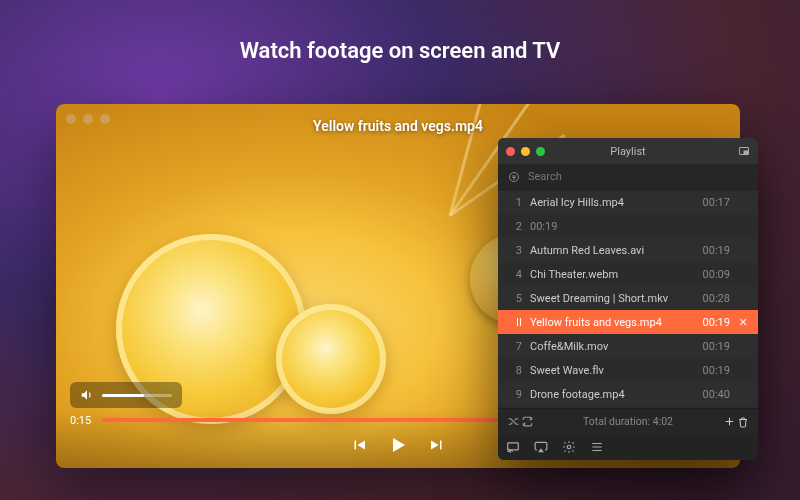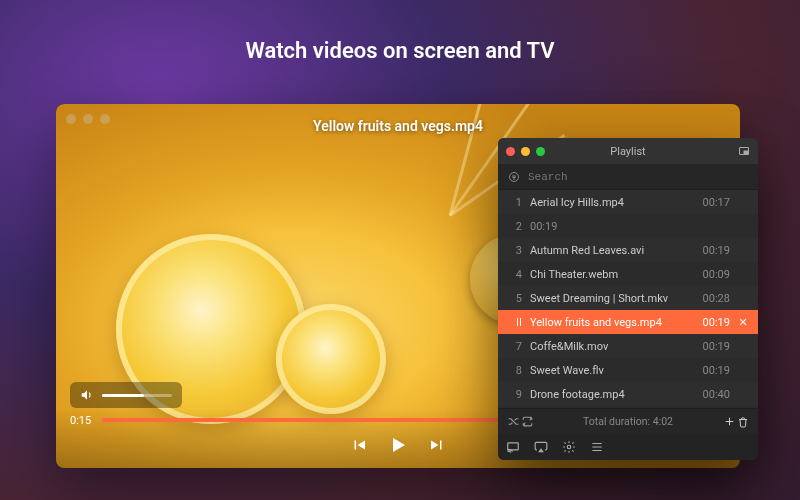--- a/index.html
+++ b/index.html
@@ -94,21 +94,21 @@
   .pl-traffic { display:flex; gap:6px; }
   .pl-tl { width:9px; height:9px; border-radius:50%; }
   .pl-tl.r{background:#ff5f57;} .pl-tl.y{background:#febc2e;} .pl-tl.g{background:#28c840;}
   .pl-title { position:absolute; left:0; right:0; text-align:center; font-size:11px; color:#bbb;}
   .pl-pop { position:absolute; right:8px; top:7px; color:#aaa; }
   .pl-search {
     height: 26px; background:#262626; display:flex; align-items:center; gap:8px;
     padding: 0 10px; color:#888; border-bottom:1px solid #1e1e1e;
   }
   .pl-search input {
-    flex:1; background:transparent; border:none; outline:none; color:#ccc; font-size:11px;font-family:Liberation Mono, monospace;
+    flex:1; background:transparent; border:none; outline:none; color:#ccc; font-size:11px;
   }
   .pl-list { flex:1; overflow:hidden; }
   .pl-row {
     display:flex; align-items:center; height:24px; padding:0 10px;
     color:#ccc; gap:8px;
   }
   .pl-row:nth-child(odd){ background:#2e2e2e; }
   .pl-row .idx { width:14px; text-align:right; color:#888; font-variant-numeric: tabular-nums;}
   .pl-row .name { flex:1; white-space:nowrap; overflow:hidden; text-overflow:ellipsis; }
   .pl-row .dur { color:#888; font-variant-numeric: tabular-nums;}
@@ -124,21 +124,21 @@
   .pl-footer .fico { width:14px; display:flex; justify-content:center; }
   .pl-bottombar {
     height:26px; background:#232323; display:flex; align-items:center;
     padding:0 8px; gap:14px; color:#aaa;
   }
   svg { display:block; }
 </style>
 </head>
 <body>
 
-<div class="headline">Watch videos on screen and TV</div>
+<div class="headline">Watch footage on screen and TV</div>
 
 <div class="player-window">
   <div class="video-frame">
     <div class="lemon big"></div>
     <div class="lemon sml"></div>
     <div class="gooseberry"></div>
     <div class="leaf" style="right:150px; top:110px; transform:rotate(-35deg);"></div>
     <div class="leaf" style="right:150px; top:110px; transform:rotate(-55deg);"></div>
     <div class="leaf" style="right:150px; top:110px; transform:rotate(-75deg);"></div>
   </div>

